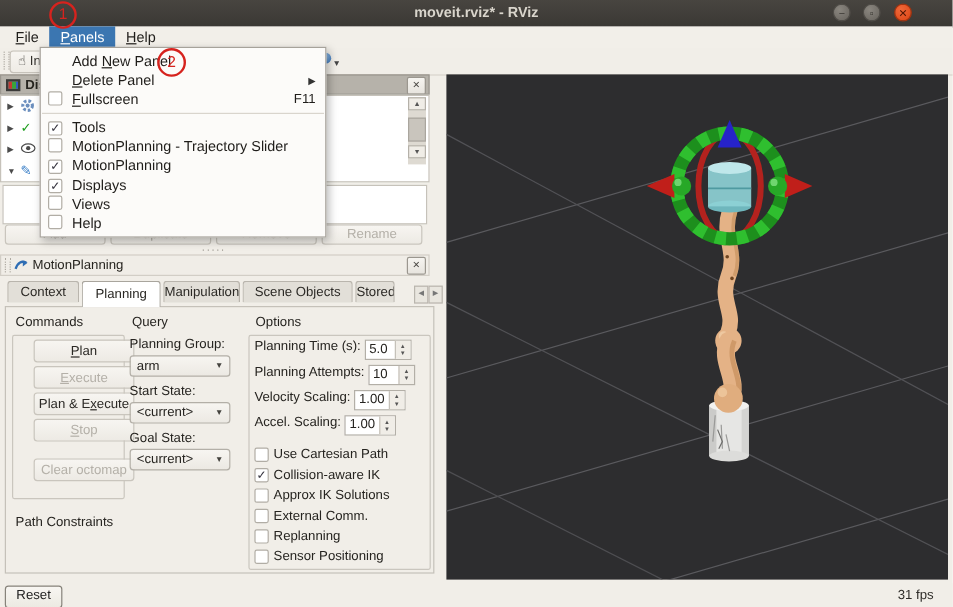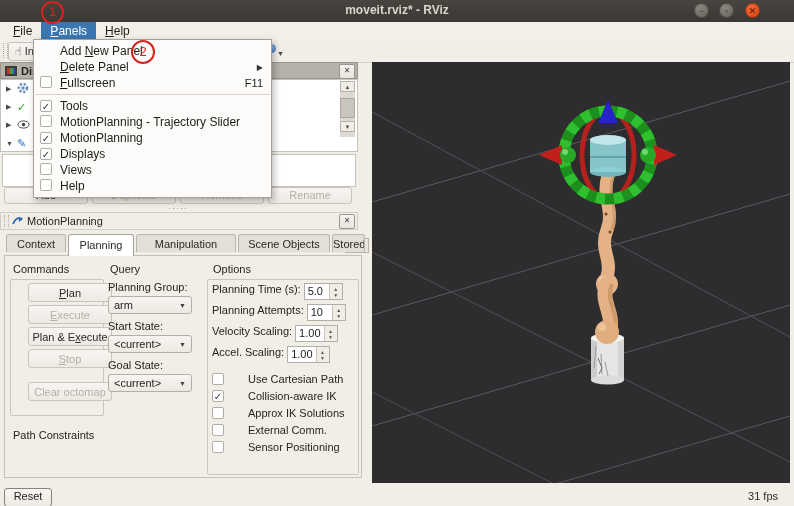--- a/index.html
+++ b/index.html
@@ -89,21 +89,21 @@
   .query-col{position:absolute;left:108px;top:281px;width:84px;}
   .query-col .qlabel{margin:6px 0 3px;}
   .query-col .qlabel:first-child{margin-top:0;}
   .opt-col{position:absolute;left:212px;top:283px;width:142px;}
   .spinrow{display:flex;align-items:flex-start;height:18px;margin-bottom:3px;white-space:nowrap;}
   .spinbox{display:flex;margin-left:3px;border:1px solid #b3afa7;background:#fff;height:17px;box-sizing:border-box;}
   .spinbox .val{padding:1px 3px 0;min-width:18px;}
   .spinbox .arrs{width:12px;border-left:1px solid #c5c1b9;display:flex;flex-direction:column;
                  font-size:5px;color:#555;text-align:center;justify-content:center;line-height:6px;background:#f0ede7;}
   .cbl{margin-top:6px;}
-  .cbrow{display:flex;align-items:center;gap:24px;height:17px;}
+  .cbrow{display:flex;align-items:center;gap:4px;height:17px;}
   .pc-combo{position:absolute;left:13px;top:444px;width:182px;}
   
   .viewport{position:absolute;left:372px;top:62px;width:418px;height:421px;background:#2d2d2f;}
   
   .bottombar{position:absolute;left:0;top:486px;width:794px;height:20px;background:#f1eee8;}
   .resetbtn{position:absolute;left:4px;top:2px;width:46px;height:17px;border:1px solid #87837b;
             border-radius:3px;background:linear-gradient(#f8f6f2,#eceae2);line-height:15px;text-align:center;color:#222;}
   .fps{position:absolute;right:16px;top:4px;color:#2e2c28;}
   u{text-decoration:underline;}
 </style>
@@ -179,21 +179,21 @@
     <svg width="13" height="13" style="position:absolute;left:10px;top:2px">
       <path d="M2 9 Q5 1 11 4" stroke="#2e6db4" stroke-width="2" fill="none"></path>
       <path d="M8 2 L12 4 L8 7 Z" fill="#2e6db4"></path>
     </svg>
     <span class="ttl">MotionPlanning</span>
   </div>
   <div class="xbtn" style="left:339px;top:214px">✕</div>
   <div class="tabs" id="mp-tabs">
       <div class="tab" style="width: 60px;">Context</div>
       <div class="tab sel" style="width: 66px;">Planning</div>
-      <div class="tab" style="width: 100px;">Manipulation</div>
+      <div class="tab" style="width: 64px;">Manipulation</div>
       <div class="tab" style="width: 92px;">Scene Objects</div>
       <div class="tab" style="width: 33px;">Stored Scenes</div>
     </div>
   <div class="tabscroll" style="left:345px">◀</div>
   <div class="tabscroll" style="left:357px">▶</div>
   <div class="content"></div>
 
   <div class="heading" style="left:13px;top:263px">Commands</div>
   <div class="gbox" style="left:10px;top:279px;width:92px;height:135px"></div>
   <div class="cmd-col" id="cmd-col">
@@ -275,20 +275,24 @@
           <span class="cb">✓</span>
           <span>Collision-aware IK</span>
         </div>
         <div class="cbrow">
           <span class="cb"></span>
           <span>Approx IK Solutions</span>
         </div>
         <div class="cbrow">
           <span class="cb"></span>
           <span>External Comm.</span>
+        </div>
+        <div class="cbrow">
+          <span class="cb"></span>
+          <span>Replanning</span>
         </div>
         <div class="cbrow">
           <span class="cb"></span>
           <span>Sensor Positioning</span>
         </div>
       </div>
     </div>
 
   <div class="heading" style="left:13px;top:429px">Path Constraints</div>
 

